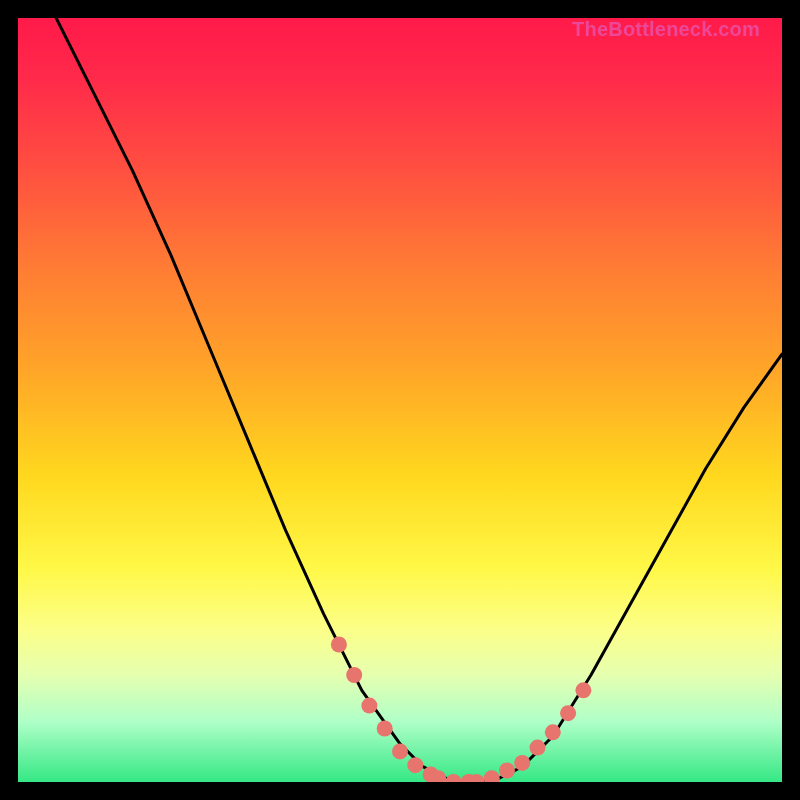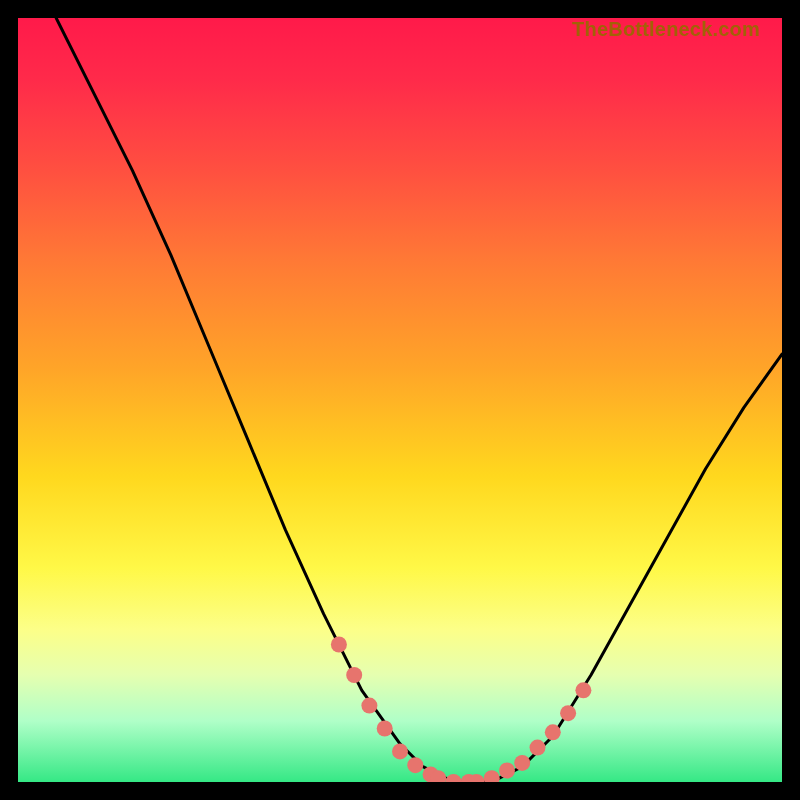--- a/index.html
+++ b/index.html
@@ -30,21 +30,21 @@
       #fcff88 80%,
       #e5ffb0 86%,
       #b0ffc8 92%,
       #35e885 100%
     );
   }
   .attribution {
     position: absolute;
     top: 0; right: 22px;
     font: 600 20px Arial, Helvetica, sans-serif;
-    color: #a16207;
+    color: #ec4899;
     letter-spacing: 0.2px;
   }
   svg.curve {
     position: absolute;
     inset: 0;
     width: 764px; height: 764px;
   }
 </style>
 </head>
 <body>

